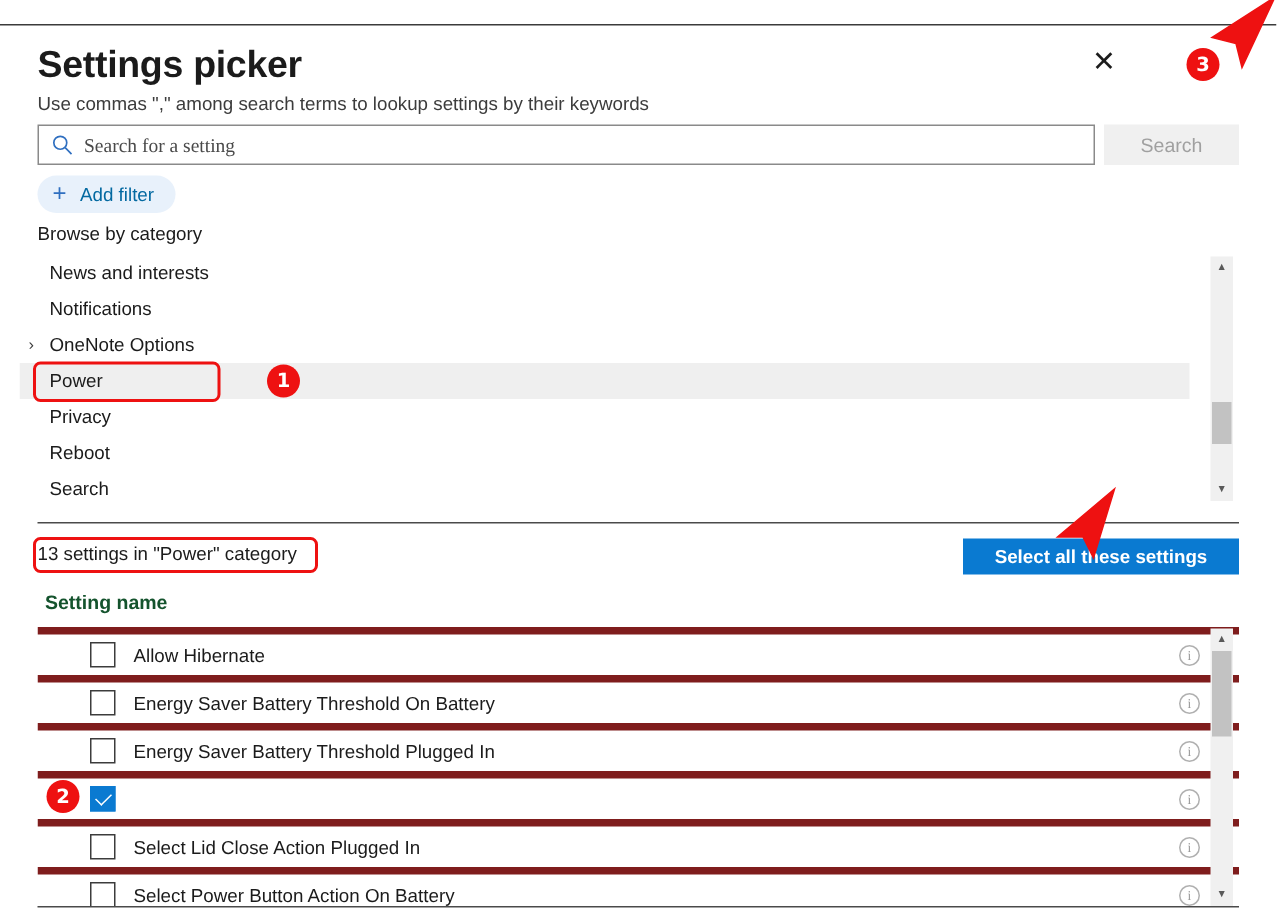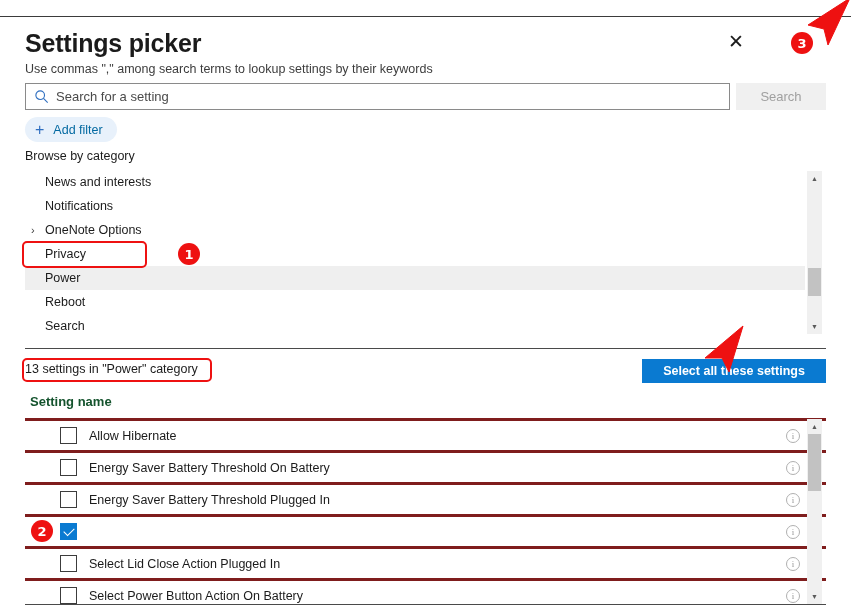--- a/index.html
+++ b/index.html
@@ -85,21 +85,21 @@
     flex: none;
     margin-right: 7px;
     display: block;
   }
   .search-input {
     border: none;
     outline: none;
     flex: 1;
     font-size: 13px;
     color: #1b1b1b;
-    font-family: Liberation Sans, sans-serif;
+    font-family: Liberation Serif, serif;
     background: transparent;
   }
   .search-input::placeholder { color: #4a4a4a; opacity: 1; }
   .search-btn {
     width: 90px;
     margin-left: 6px;
     height: 27px;
     background: #f0f0f0;
     border: none;
     color: #a0a0a0;
@@ -137,21 +137,21 @@
   .browse-label {
     position: absolute;
     left: 25px; top: 149px;
     font-size: 12.5px;
     color: #1b1b1b;
   }
 
   
   .cat-panel {
     position: absolute;
-    left: 25px; top: 170px;
+    left: 13px; top: 170px;
     width: 801px; height: 163px;
     overflow: hidden;
   }
   .cat-list {
     position: absolute;
     left: 0; top: 0;
     width: 780px;
   }
   .cat-item {
     height: 24px;
@@ -244,21 +244,21 @@
     position: absolute;
     left: 25px; top: 418px;
     width: 801px; height: 186px;
     overflow: hidden;
   }
   .setting-row {
     position: relative;
     height: 32px;
     display: flex;
     align-items: center;
-    border-top: 3px solid #7f1d1d;
+    border-top: 5px solid #7f1d1d;
     padding-left: 35px;
     padding-right: 60px;
   }
   .checkbox {
     width: 17px; height: 17px;
     border: 1px solid #3c3c3c;
     background: #ffffff;
     flex: none;
     margin-right: 12px;
     cursor: pointer;
@@ -367,25 +367,25 @@
         <div class="cat-item">
           <span class="cat-label">News and interests</span>
         </div>
         <div class="cat-item">
           <span class="cat-label">Notifications</span>
         </div>
         <div class="cat-item has-chev">
           <span class="chev">›</span>
           <span class="cat-label">OneNote Options</span>
         </div>
+        <div class="cat-item selected">
+          <span class="cat-label">Power</span>
+        </div>
         <div class="cat-item">
           <span class="cat-label">Privacy</span>
-        </div>
-        <div class="cat-item selected">
-          <span class="cat-label">Power</span>
         </div>
         <div class="cat-item">
           <span class="cat-label">Reboot</span>
         </div>
         <div class="cat-item">
           <span class="cat-label">Search</span>
         </div>
       </div>
   </div>
 

